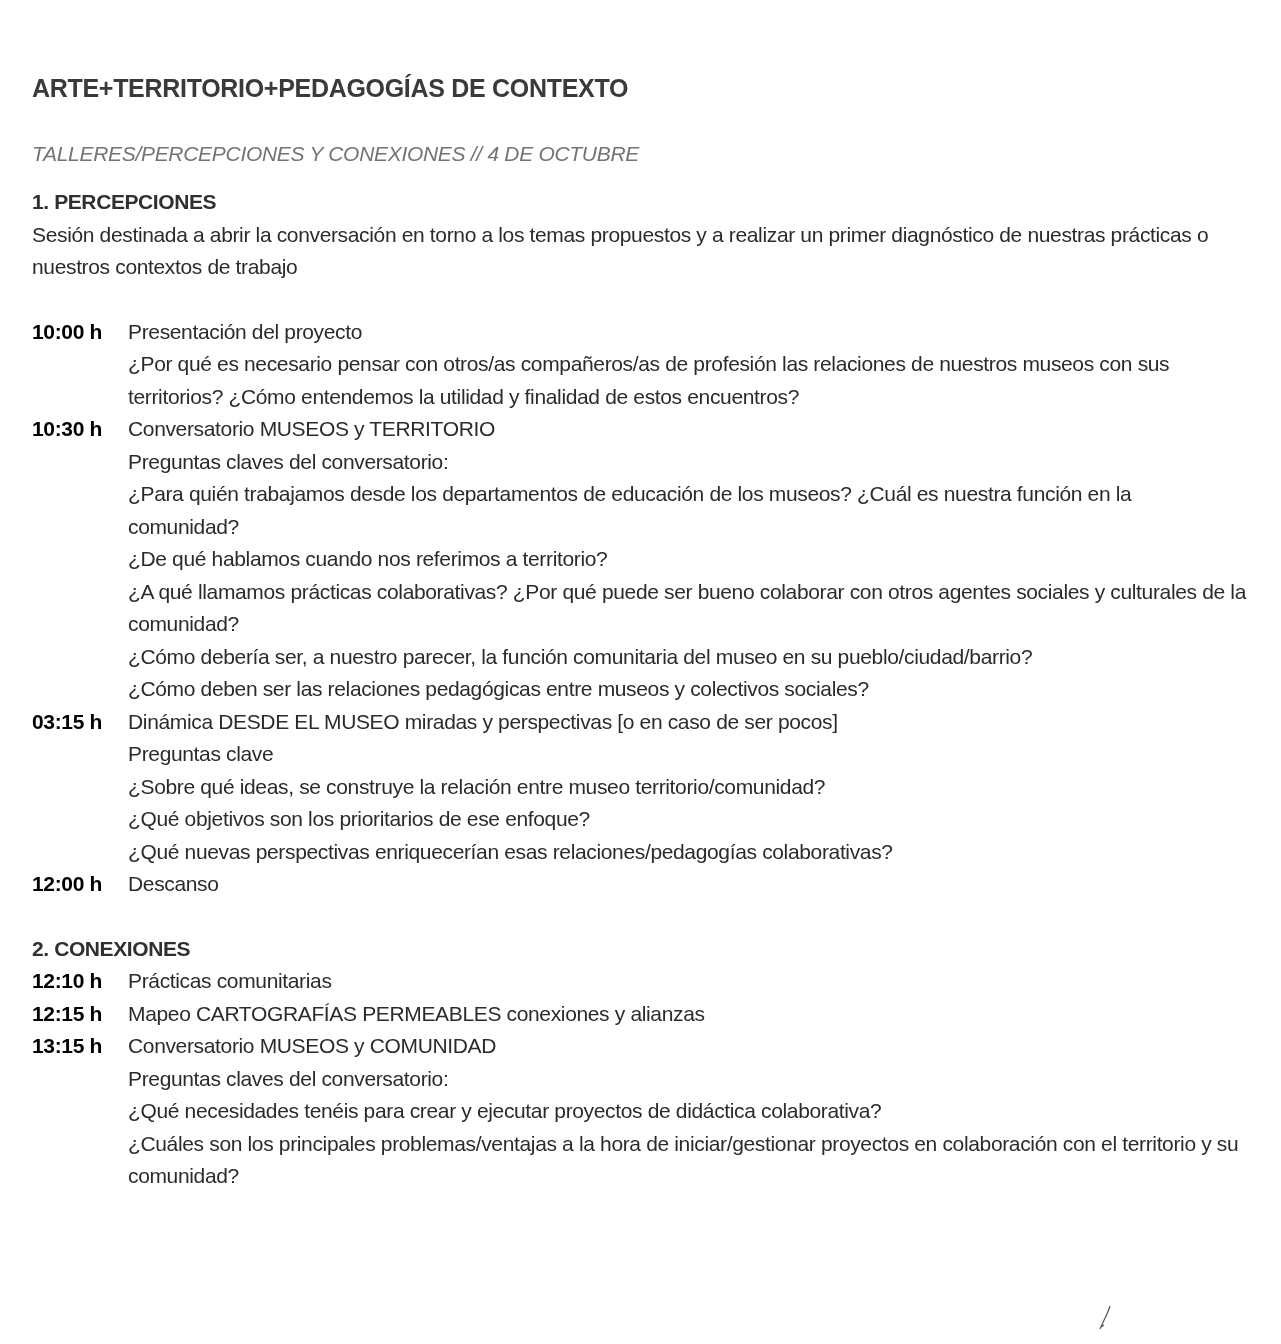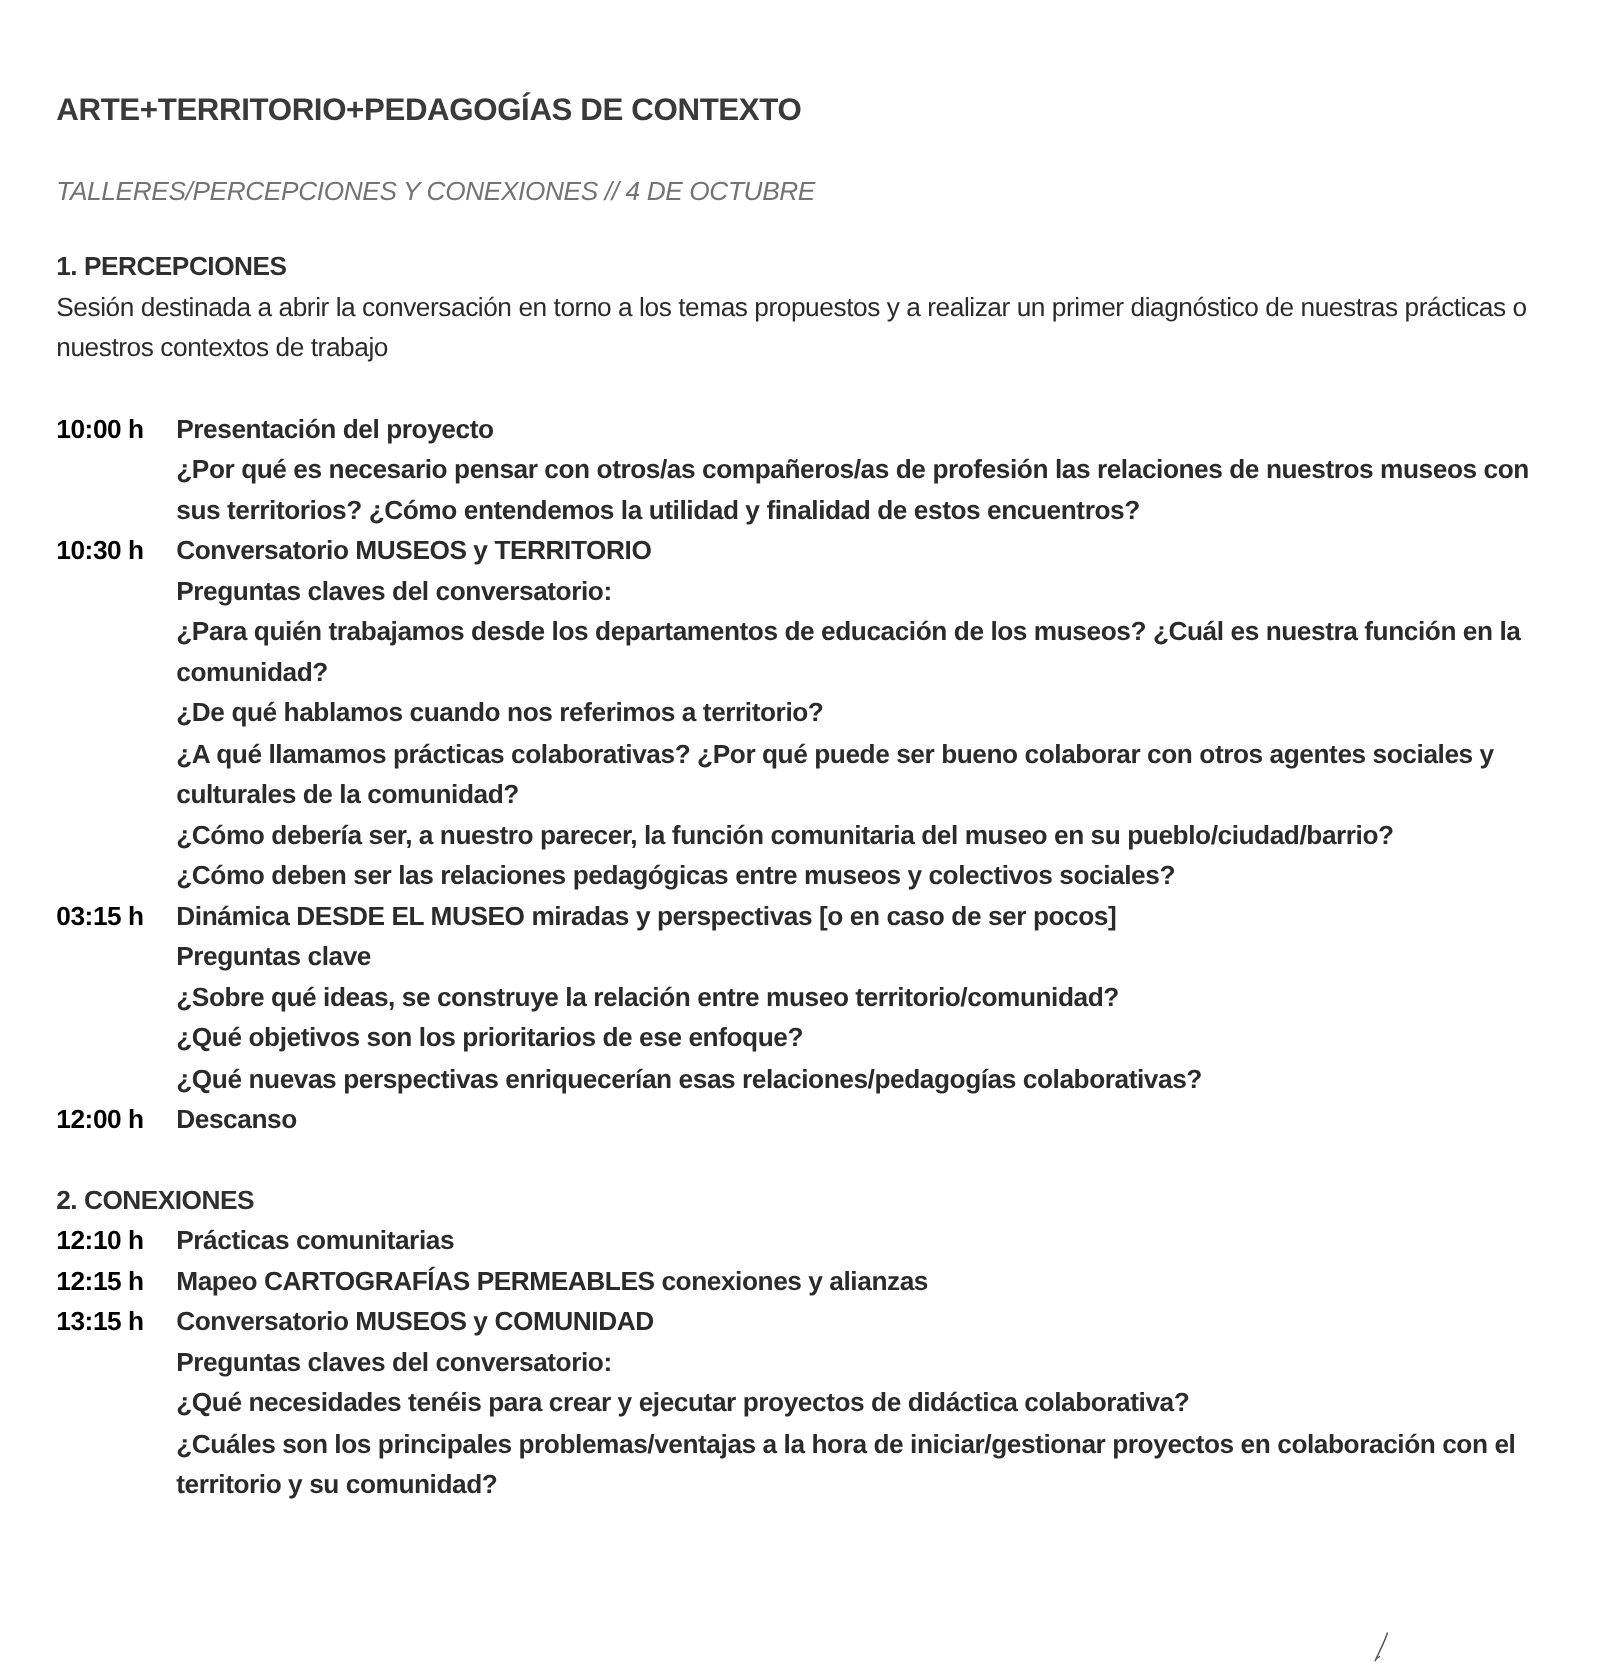--- a/index.html
+++ b/index.html
@@ -10,21 +10,21 @@
     body {
       width: 1281px;
       height: 1344px;
       position: relative;
       overflow: hidden;
       font-family: "Liberation Sans", sans-serif;
       color: #2b2b2b;
     }
     .page {
       position: absolute;
-      left: 45px;
+      left: 32px;
       top: 70px;
       width: 1215px;
     }
     .title {
       font-size: 25px;
       font-weight: bold;
       color: #3a3a3a;
       letter-spacing: -0.3px;
       height: 36px;
       line-height: 36px;
@@ -33,21 +33,21 @@
     .subtitle {
       font-size: 21px;
       font-style: italic;
       color: #737373;
       margin-top: 32px;
       height: 32px;
       line-height: 32px;
       letter-spacing: -0.3px;
     }
     .section {
-      margin-top: 28px;
+      margin-top: 16px;
     }
     .section + .section {
       margin-top: 32px;
     }
     .section-heading {
       font-size: 21px;
       font-weight: bold;
       color: #2f2f2f;
       line-height: 32.5px;
       letter-spacing: -0.4px;
@@ -66,21 +66,20 @@
     }
     .entry .time {
       width: 96px;
       flex: 0 0 96px;
       font-weight: bold;
       color: #000000;
       white-space: nowrap;
     }
     .entry .body {
       flex: 1;
-      font-weight: bold;
     }
     .entry .body .line {
       display: block;
     }
     .scribble {
       position: absolute;
       left: 1098px;
       top: 1305px;
       width: 14px;
       height: 26px;

